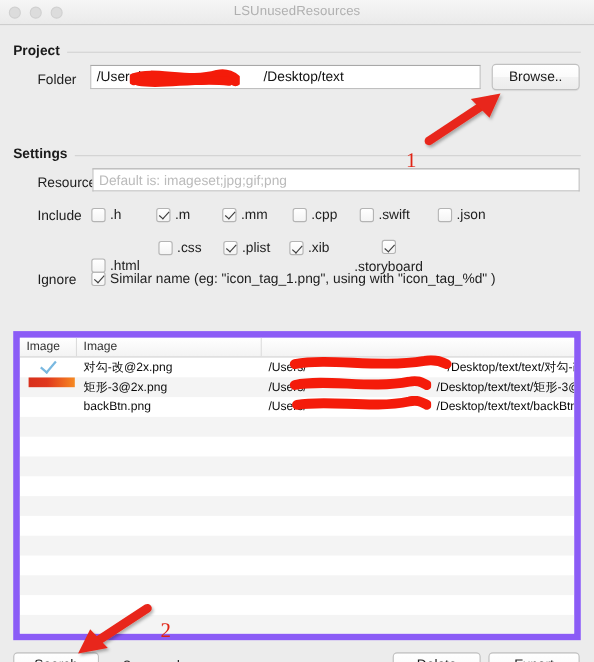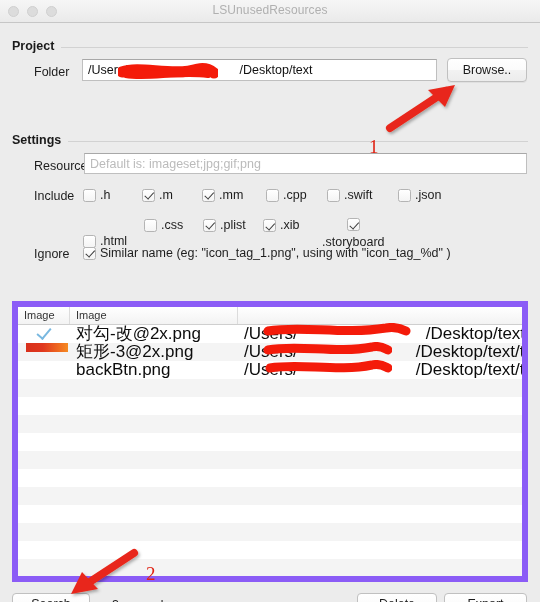--- a/index.html
+++ b/index.html
@@ -189,21 +189,21 @@
   }
   .col-image { width: 52px; }
   .col-name  { width: 168px; }
   .col-path  { flex: 1; border-right: none !important; }
 
   #table-body { position: relative; }
   .trow {
     display: flex;
     height: 18px;
     align-items: center;
-    font-size: 17px;
+    font-size: 11px;
     color: #0c0c0c;
     overflow: hidden;
   }
   .trow.alt { background: #f4f4f4; }
   .trow .cell {
     box-sizing: border-box;
     padding-left: 6px;
     height: 18px;
     line-height: 18px;
     overflow: hidden;

